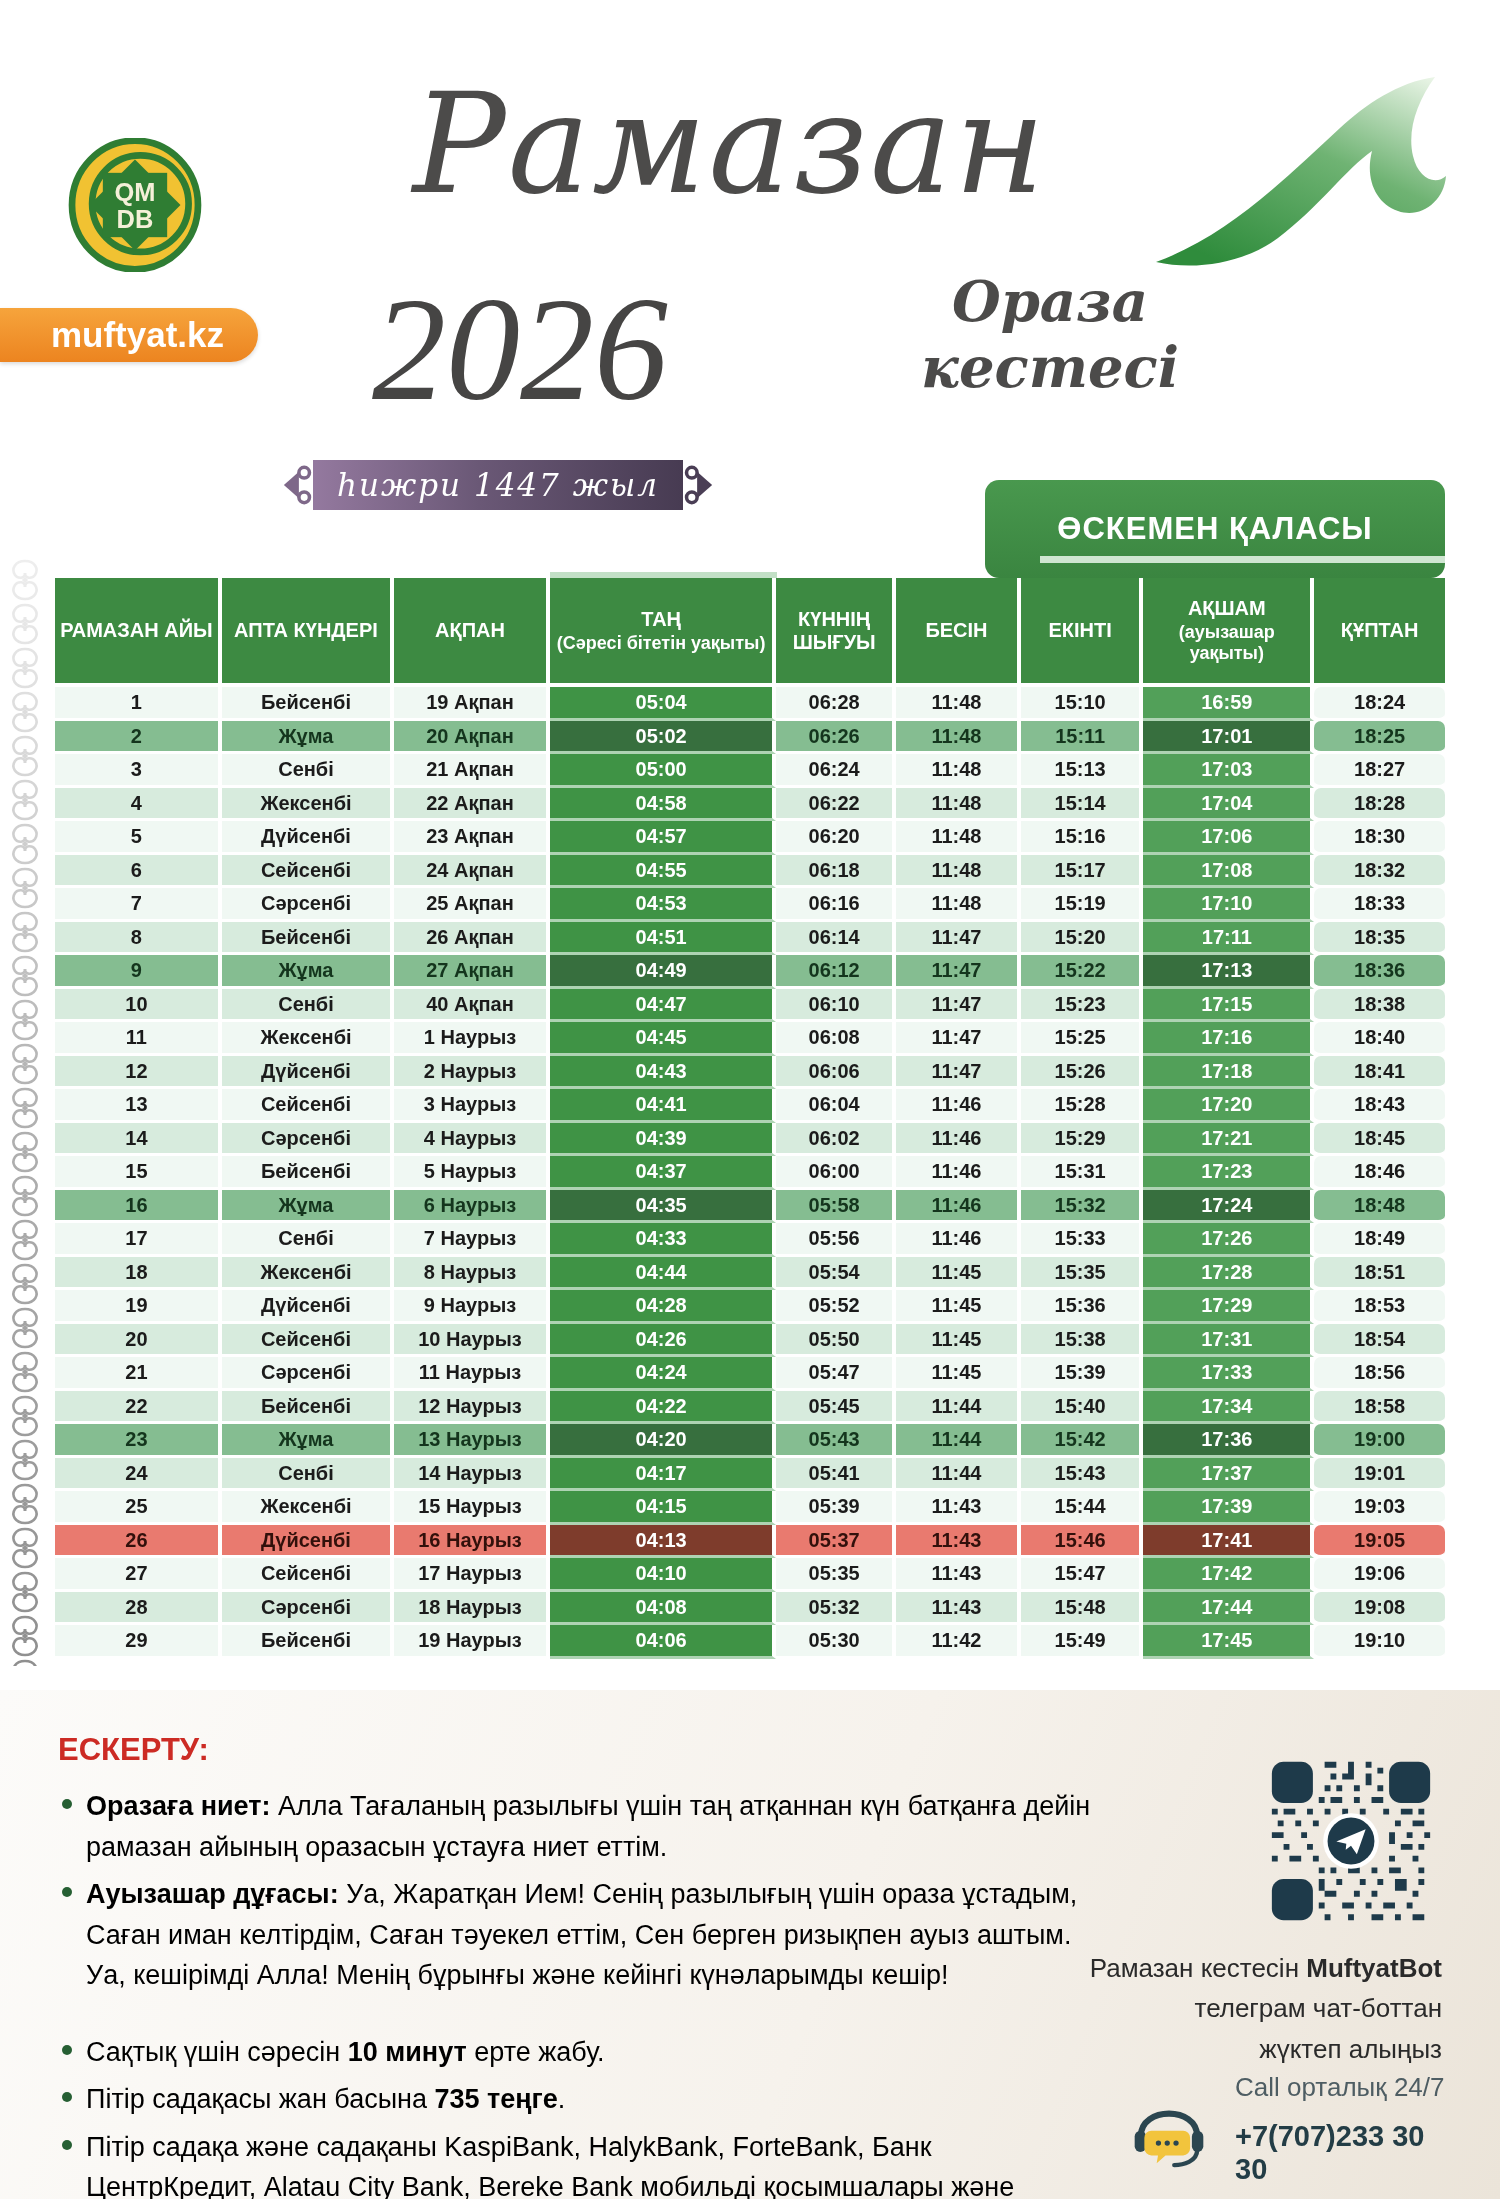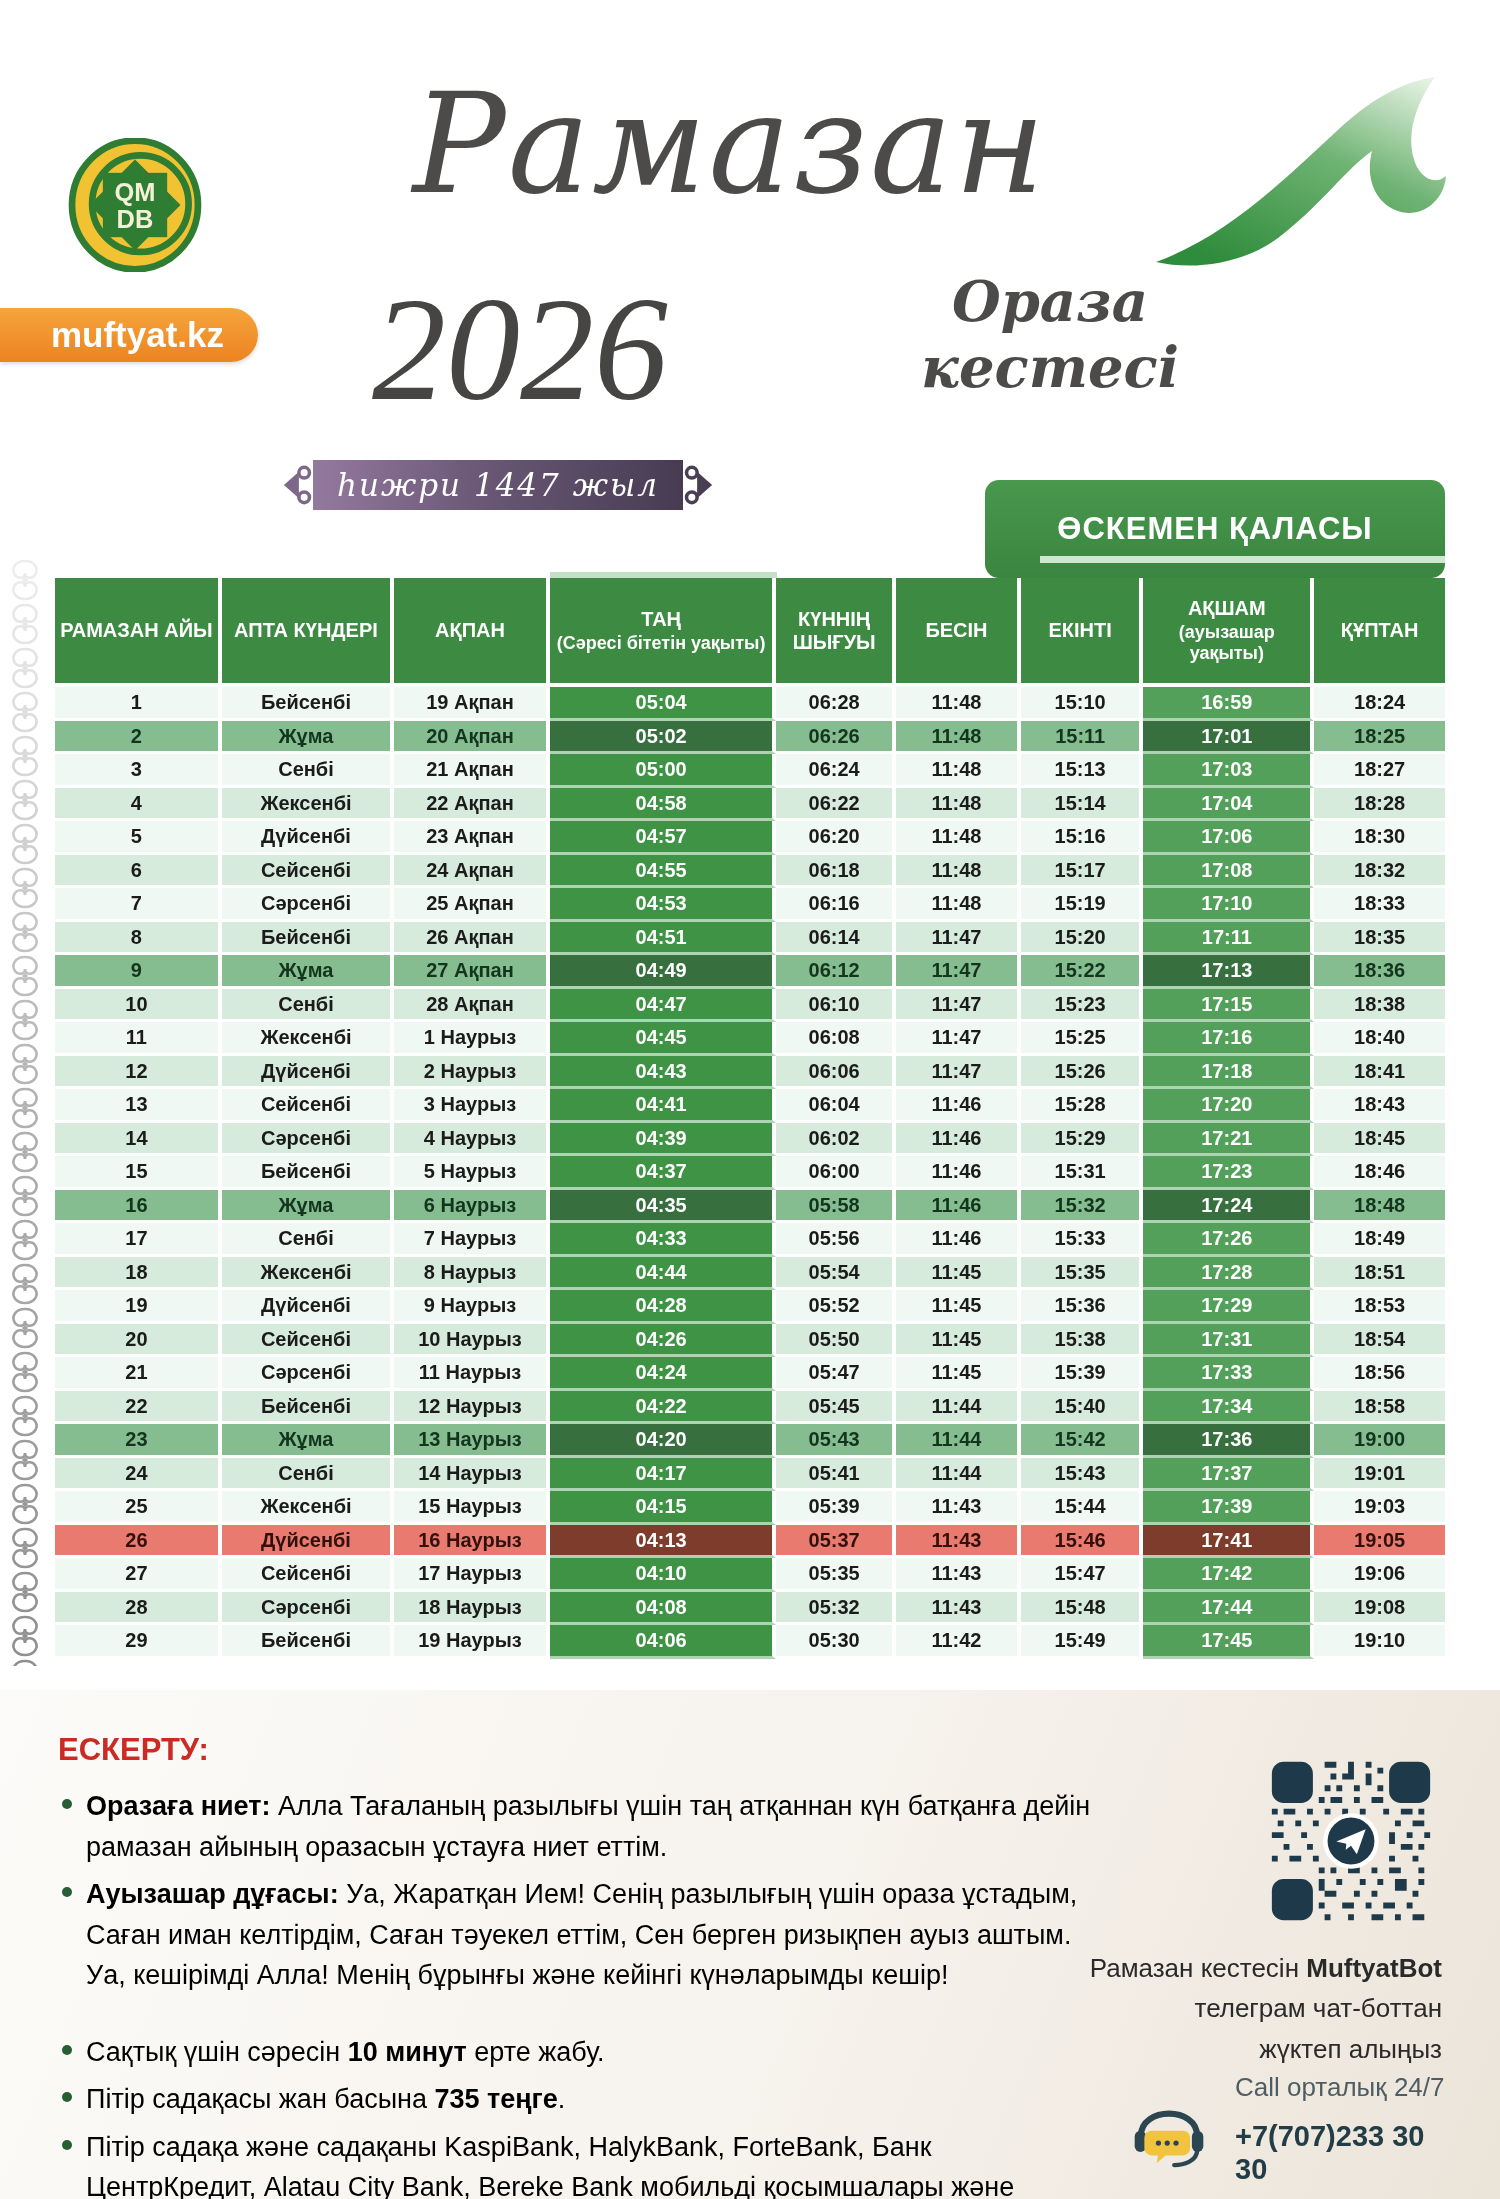--- a/index.html
+++ b/index.html
@@ -86,21 +86,21 @@
   .hcell .hl { font-size:20px; }
   .hcell .hs { font-size:18px; margin-top:2px; }
   .hcell:last-child { border-right:none; }
   .trow { display:flex; height:33.5px; }
   .cell {
     display:flex; align-items:center; justify-content:center;
     font-size:20px; font-weight:bold; color:#1b1b1b;
     border-right:4px solid #fff; border-bottom:3px solid #fff;
     line-height:1;
   }
-  .cell:last-child { border-right:none; }
+  .cell:last-child { border-right:none;border-radius:7px; }
   .c0{width:12%;} .c1{width:12.4%;} .c2{width:11.2%;} .c3{width:16.3%;}
   .c4{width:8.6%;} .c5{width:9%;} .c6{width:8.8%;} .c7{width:12.3%;} .c8{width:9.4%;}
   .trow.odd  .cell { background:#f0f8f3; }
   .trow.even .cell { background:#d7ebdd; }
   .trow .cell.c3 { background:#3f9345; color:#fff; border-bottom-color:#aed3b3; }
   .trow .cell.c7 { background:#52a059; color:#fff; border-bottom-color:#aed3b3; }
   .trow.friday .cell { background:#85bd91; color:#14351d; }
   .trow.friday .cell.c3, .trow.friday .cell.c7 { background:#376f3e; color:#fff; }
   .trow.qadir .cell { background:#e97a6f; color:#32100b; }
   .trow.qadir .cell.c3, .trow.qadir .cell.c7 { background:#7e3c2c; color:#fff; }
@@ -344,21 +344,21 @@
         <div class="cell c3">04:49</div>
         <div class="cell c4">06:12</div>
         <div class="cell c5">11:47</div>
         <div class="cell c6">15:22</div>
         <div class="cell c7">17:13</div>
         <div class="cell c8">18:36</div>
       </div>
       <div class="trow normal even">
         <div class="cell c0">10</div>
         <div class="cell c1">Сенбі</div>
-        <div class="cell c2">28 Ақпан</div>
+        <div class="cell c2">40 Ақпан</div>
         <div class="cell c3">04:47</div>
         <div class="cell c4">06:10</div>
         <div class="cell c5">11:47</div>
         <div class="cell c6">15:23</div>
         <div class="cell c7">17:15</div>
         <div class="cell c8">18:38</div>
       </div>
       <div class="trow normal odd">
         <div class="cell c0">11</div>
         <div class="cell c1">Жексенбі</div>

